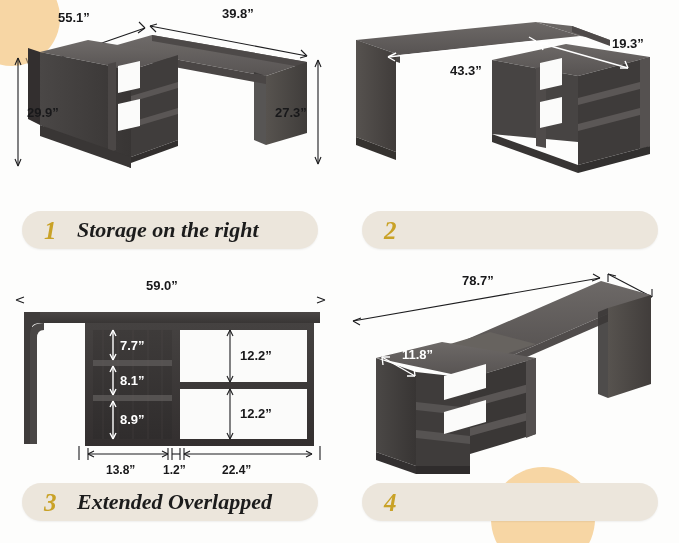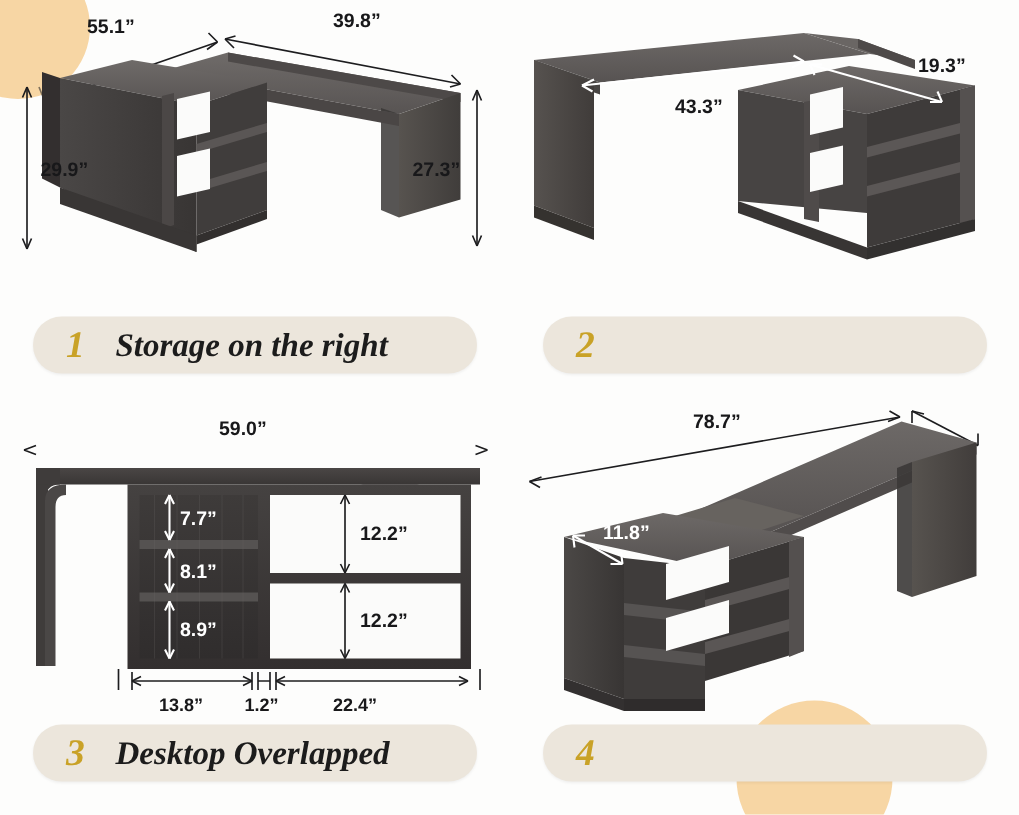--- a/index.html
+++ b/index.html
@@ -418,21 +418,21 @@
             <path class="lead-dark" d="M312 182 l-6 -3 M312 182 l-6 3"></path>
             <path class="lead-dark" d="M184 176 L184 188"></path>
             <text class="dim-dark-sm" x="222" y="202">22.4”</text>
           </g>
         </g>
       </svg>
     </div>
 
     <div class="caption-bar">
       <span class="caption-num">3</span>
-      <span class="caption-text">Desktop Overlapped</span>
+      <span class="caption-text">Extended Overlapped</span>
     </div>
   </div>
 
   <div class="panel" id="panel-4">
     <div class="figure">
       <svg viewBox="0 0 339 213" xmlns="http://www.w3.org/2000/svg">
         <defs>
           <linearGradient id="w4top" x1="0" y1="0" x2="0" y2="1">
             <stop offset="0" stop-color="#6d6967"></stop>
               <stop offset="1" stop-color="#565251"></stop>

